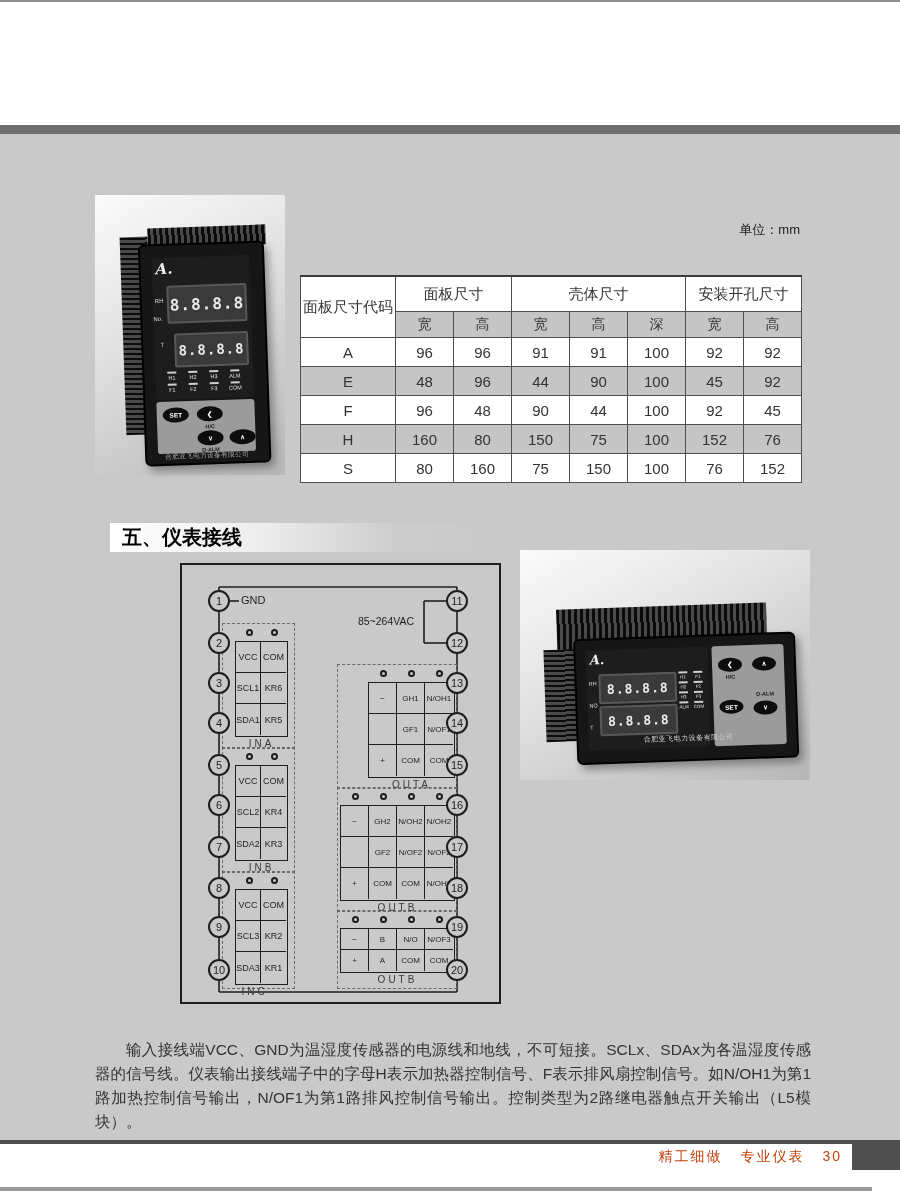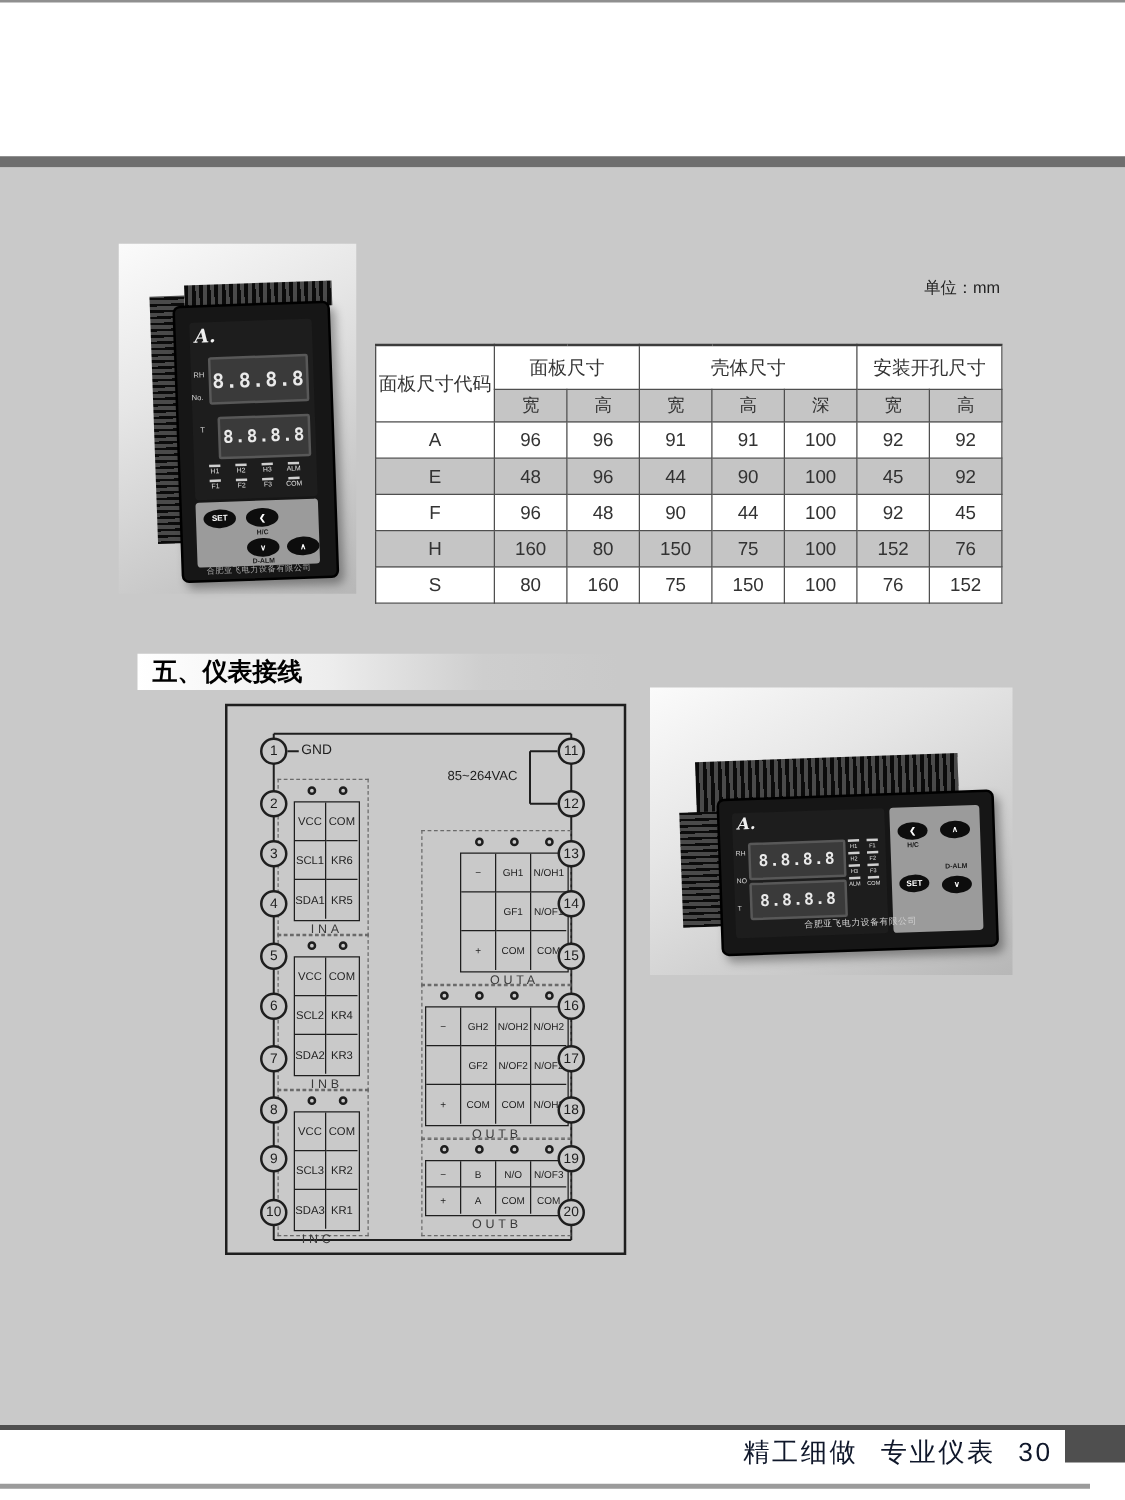--- a/index.html
+++ b/index.html
@@ -72,21 +72,21 @@
   .ind-row{display:flex;}
   .ind-cell{width:21px;text-align:center;color:#e0e0e0;font-size:5.5px;margin-bottom:3px;}
   .ind-cell2{width:15px;text-align:center;color:#e0e0e0;font-size:4.5px;margin-bottom:2px;}
   .ind-dash{width:9px;border-top:2px solid #cfcfcf;margin:0 auto 1px;}
 
   
   .notes{left:95px;top:1038px;width:716px;font-size:15.5px;line-height:1.55;color:#333;
          text-indent:2em;text-align:justify;}
   .footer-rule{left:0;top:1140px;width:900px;height:4px;background:#4f4f4f;}
   .footer-block{left:852px;top:1140px;width:48px;height:30px;background:#4f4f4f;}
-  .footer-text{left:380px;top:1148px;width:462px;text-align:right;font-size:21px;color:#0f172a;letter-spacing:2px;}
+  .footer-text{left:380px;top:1148px;width:462px;text-align:right;font-size:14px;color:#c2410c;letter-spacing:2px;}
   .footer-text .gap{margin-right:18px;}
   .bottom-line{left:0;top:1187px;width:872px;height:4px;background:#9b9b9b;}
 </style>
 </head>
 <body>
 
 <div class="page">
 
   <div class="abs top-edge"></div>
 
@@ -440,20 +440,21 @@
             <div class="klab" style="left:38px;top:46px;width:28px;">D-ALM</div>
             <div class="btn" style="left:6px;top:54px;width:24px;height:14px;">SET</div>
             <div class="btn" style="left:40px;top:56px;width:24px;height:14px;">∨</div>
           </div>
           <div class="brand" style="left:10px;top:86px;width:180px;color:#d0d0d0;font-size:7px;z-index:5;">合肥亚飞电力设备有限公司</div>
         </div>
       </div>
     </div>
   </div>
 
+  <div class="abs notes">输入接线端VCC、GND为温湿度传感器的电源线和地线，不可短接。SCLx、SDAx为各温湿度传感器的信号线。仪表输出接线端子中的字母H表示加热器控制信号、F表示排风扇控制信号。如N/OH1为第1路加热控制信号输出，N/OF1为第1路排风控制信号输出。控制类型为2路继电器触点开关输出（L5模块）。</div>
 
   <div class="abs footer-rule"></div>
   <div class="abs footer-block"></div>
   <div class="abs footer-text">
     <span class="gap">精工细做</span><span class="gap">专业仪表</span><span>30</span>
   </div>
   <div class="abs bottom-line"></div>
 
 </div>
 

